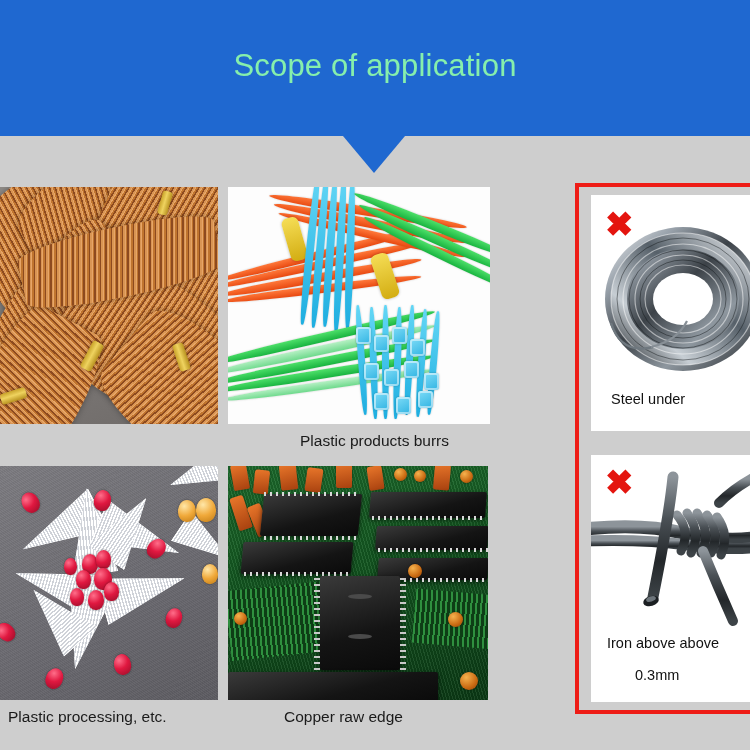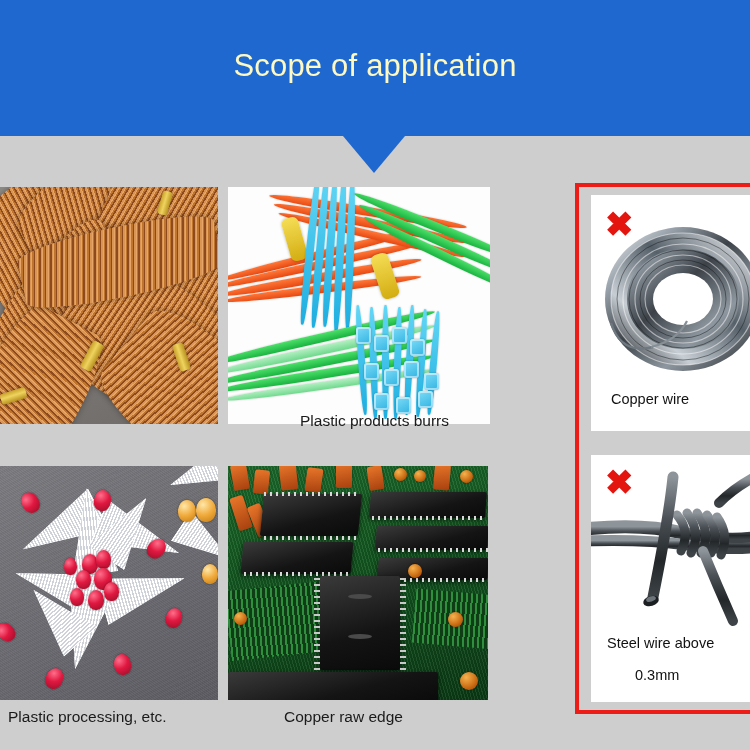--- a/index.html
+++ b/index.html
@@ -27,21 +27,21 @@
     width: 750px;
     height: 136px;
     background: #1f68d0;
   }
   #header-title {
     position: absolute;
     left: 0;
     top: 48px;
     width: 750px;
     text-align: center;
-    color: #fef9c3;
+    color: #86efac;
     font-size: 31px;
     font-weight: 400;
     letter-spacing: 0.2px;
     font-family: "Liberation Sans", sans-serif;
   }
   #header-arrow {
     position: absolute;
     left: 343px;
     top: 136px;
     width: 0;
@@ -282,21 +282,21 @@
       <div class="zip-head" style="left:182px; top:152px; width:15px; height:17px;"></div>
       <div class="zip-head" style="left:136px; top:176px; width:15px; height:17px;"></div>
       <div class="zip-head" style="left:156px; top:182px; width:15px; height:17px;"></div>
       <div class="zip-head" style="left:176px; top:174px; width:15px; height:17px;"></div>
       <div class="zip-head" style="left:196px; top:186px; width:15px; height:17px;"></div>
       <div class="zip-head" style="left:146px; top:206px; width:15px; height:17px;"></div>
       <div class="zip-head" style="left:168px; top:210px; width:15px; height:17px;"></div>
       <div class="zip-head" style="left:190px; top:204px; width:15px; height:17px;"></div>
     </div>
   </div>
-  <div class="caption" style="left:300px; top:412px;">Plastic products burrs</div>
+  <div class="caption" style="left:300px; top:432px;">Plastic products burrs</div>
 
   <div class="tile" style="left:0px; top:466px; width:218px; height:234px;">
     <div class="photo">
       <div class="jewel-bg"></div>
 
       <div class="petal" style="left:18px;  top:40px;  width:86px; height:46px; transform:rotate(-28deg); clip-path:polygon(0% 50%, 100% 0%, 100% 100%);"></div>
       <div class="petal" style="left:68px;  top:22px;  width:46px; height:86px; transform:rotate(-6deg);  clip-path:polygon(50% 0%, 100% 100%, 0% 100%);"></div>
       <div class="petal" style="left:96px;  top:48px;  width:86px; height:46px; transform:rotate(22deg);  clip-path:polygon(100% 50%, 0% 0%, 0% 100%);"></div>
       <div class="petal" style="left:14px;  top:96px;  width:86px; height:46px; transform:rotate(16deg);  clip-path:polygon(0% 50%, 100% 0%, 100% 100%);"></div>
       <div class="petal" style="left:100px; top:100px; width:86px; height:48px; transform:rotate(-16deg); clip-path:polygon(100% 50%, 0% 0%, 0% 100%);"></div>
@@ -410,21 +410,21 @@
           <g stroke="#0e1113" stroke-opacity="0.45" fill="none">
             <ellipse cx="92" cy="104" rx="66" ry="61" stroke-width="1"></ellipse>
             <ellipse cx="92" cy="104" rx="54" ry="49" stroke-width="1"></ellipse>
             <ellipse cx="92" cy="104" rx="43" ry="39" stroke-width="1"></ellipse>
           </g>
           <path d="M20 128 Q30 160 62 152" fill="none" stroke="#6f787f" stroke-width="2.4"></path>
           <path d="M60 152 Q86 146 96 126" fill="none" stroke="#878f96" stroke-width="2.2"></path>
         </svg>
       </div>
       <div class="excl-x" style="left:14px; top:12px;">✖</div>
-      <div class="excl-caption" style="left:20px; top:196px;">Copper wire</div>
+      <div class="excl-caption" style="left:20px; top:196px;">Steel under</div>
     </div>
 
     <div class="excl-card" style="left:12px; top:268px; width:159px; height:247px;">
       <div class="barb-wrap">
         <svg width="159" height="247" viewBox="0 0 159 247">
           <defs>
             <linearGradient id="irong" x1="0" y1="0" x2="0" y2="1">
               <stop offset="0%" stop-color="#8d949a"></stop>
               <stop offset="35%" stop-color="#4a5055"></stop>
               <stop offset="70%" stop-color="#23272a"></stop>
@@ -444,19 +444,19 @@
           </g>
 
           <path d="M82 22 Q78 62 62 142" fill="none" stroke="url(#irong)" stroke-width="11" stroke-linecap="round"></path>
           <path d="M112 96 Q126 130 142 166" fill="none" stroke="url(#irong)" stroke-width="10" stroke-linecap="round"></path>
           <path d="M128 48 Q142 34 160 24" fill="none" stroke="url(#irong)" stroke-width="10" stroke-linecap="round"></path>
           <ellipse cx="60" cy="146" rx="8" ry="5" fill="#1b1f22" transform="rotate(-16 60 146)"></ellipse>
           <ellipse cx="60" cy="144" rx="5" ry="2.6" fill="#6d757b" transform="rotate(-16 60 144)"></ellipse>
         </svg>
       </div>
       <div class="excl-x" style="left:14px; top:10px;">✖</div>
-      <div class="excl-caption" style="left:16px; top:180px;">Steel wire above</div>
+      <div class="excl-caption" style="left:16px; top:180px;">Iron above above</div>
       <div class="excl-caption" style="left:44px; top:212px;">0.3mm</div>
     </div>
 
   </div>
 
 </div>
 
 </body></html>

